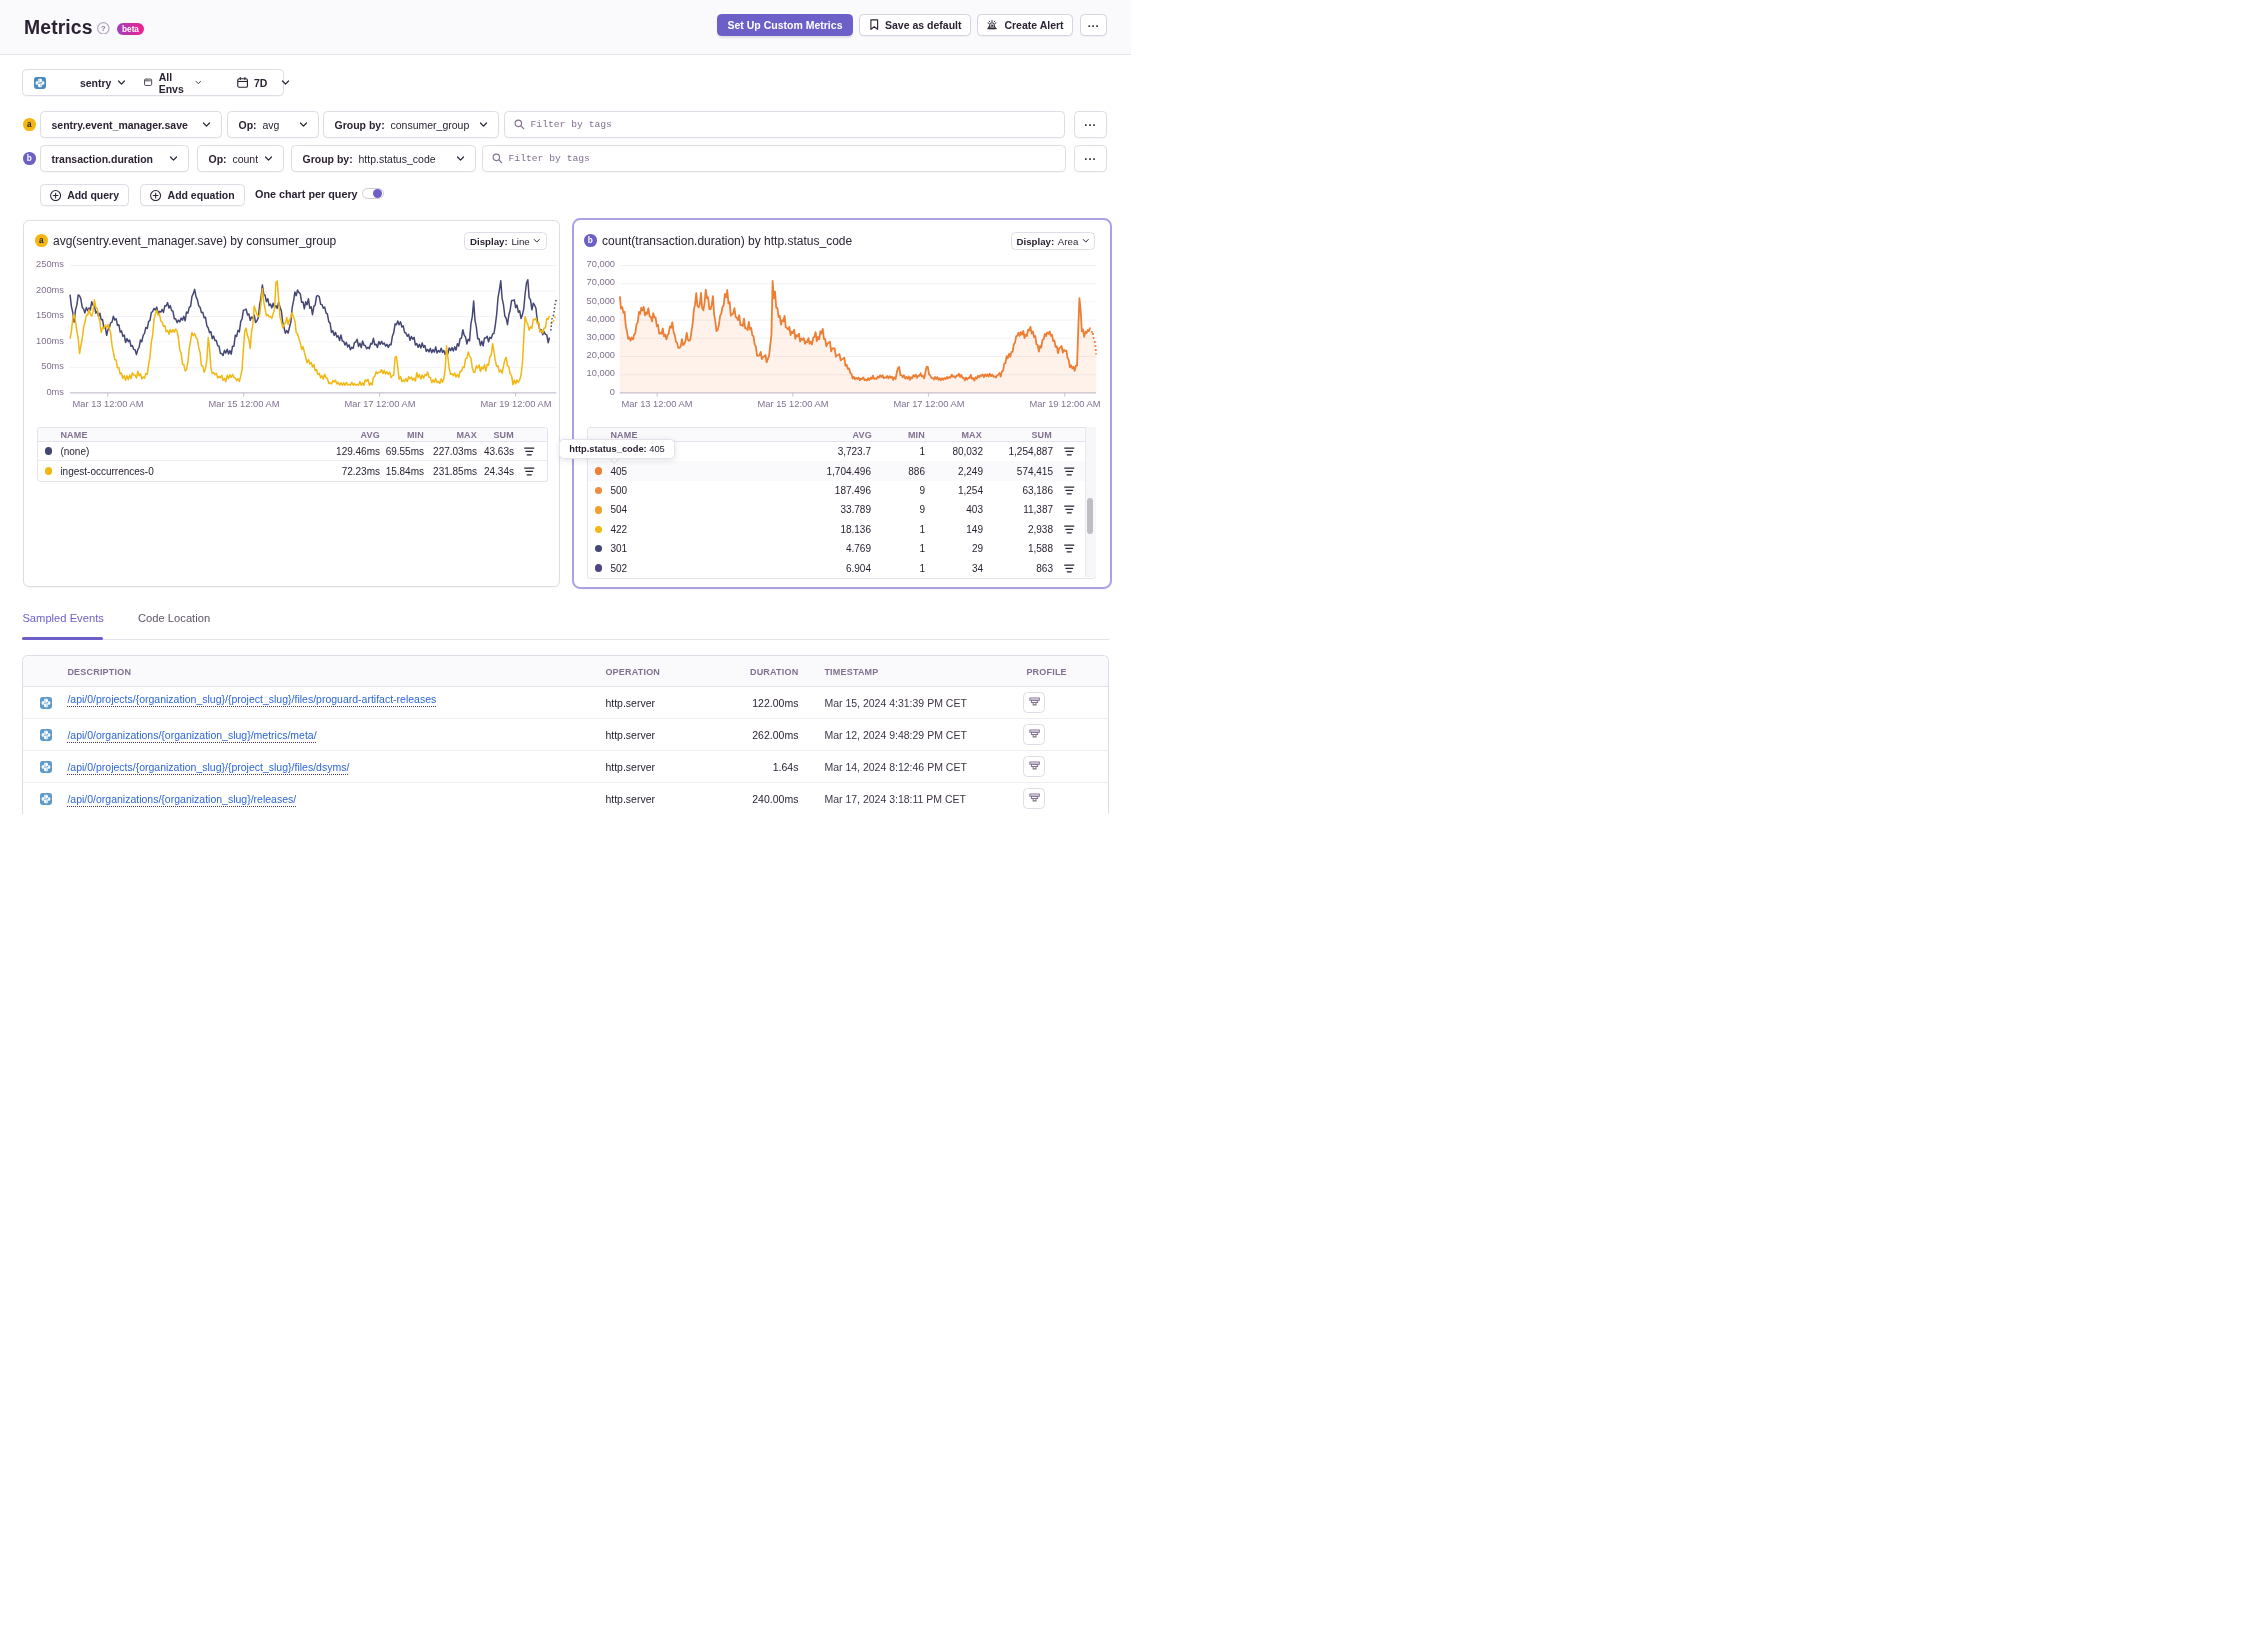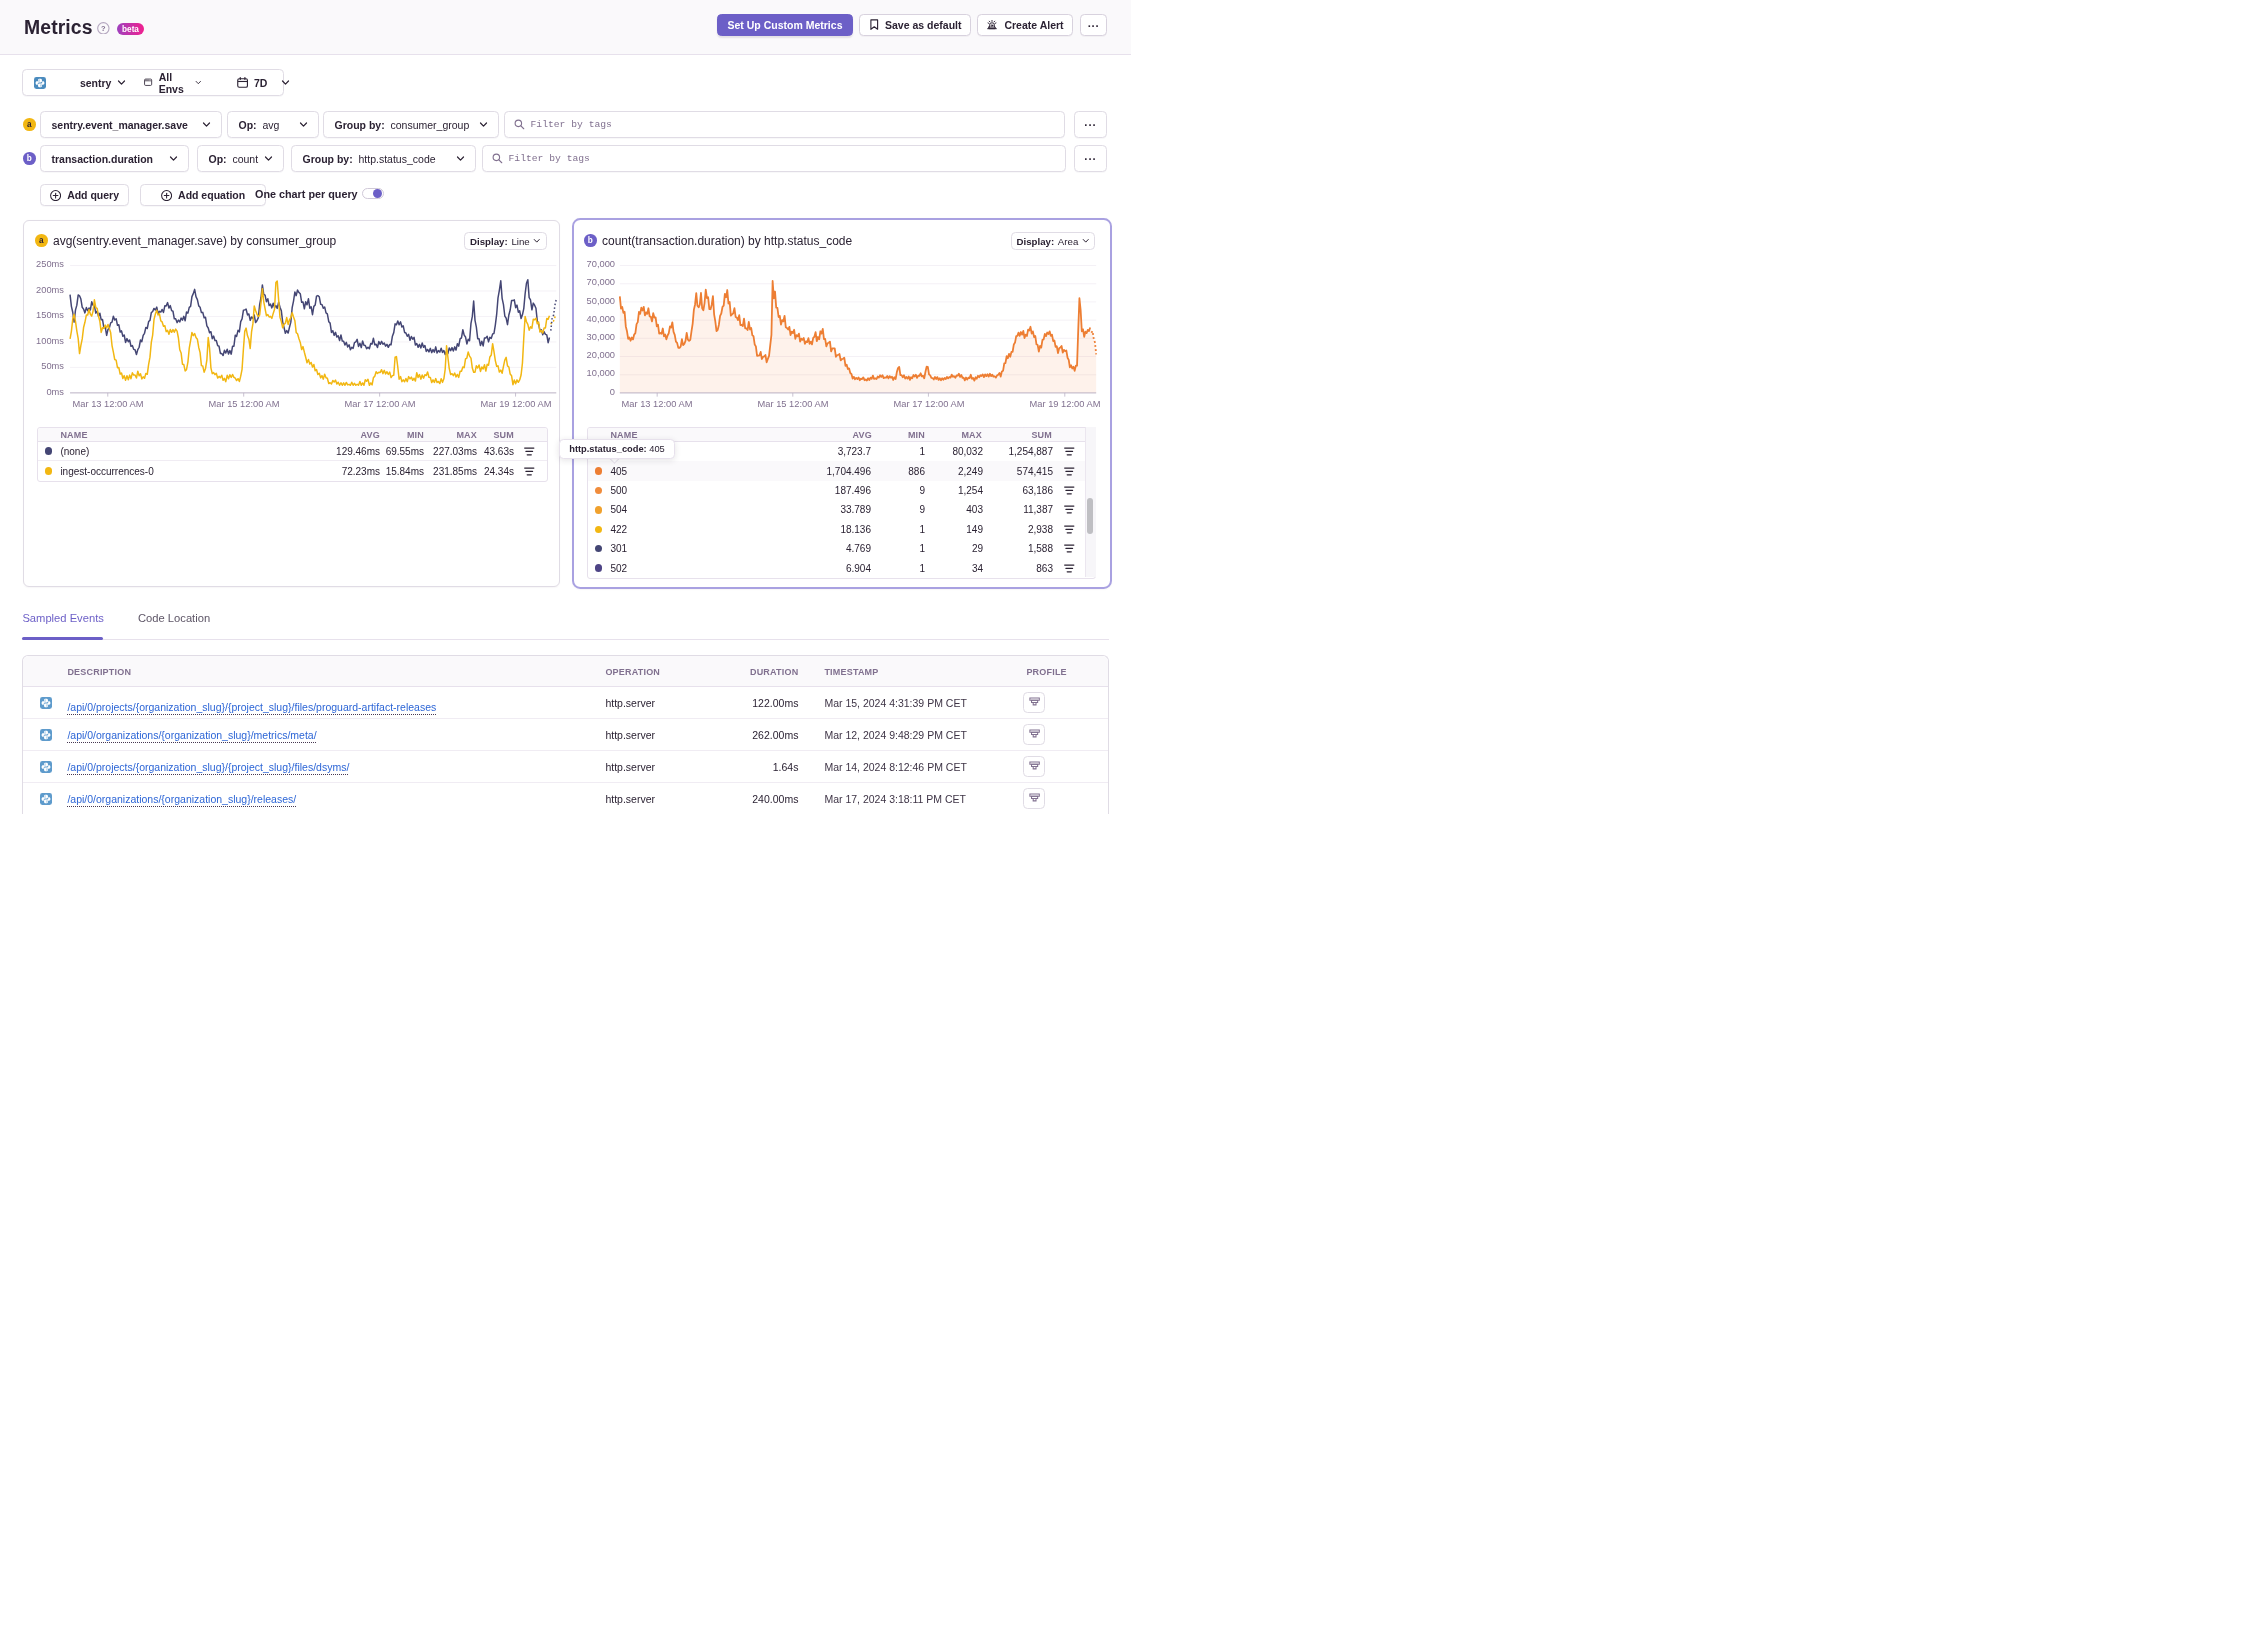--- a/index.html
+++ b/index.html
@@ -145,21 +145,21 @@
   </div>
 <div class="qbox" style="left:1074px;top:145px;width:33px;justify-content:center;font-size:11.2px;letter-spacing:1.1px;padding-bottom:5.2px;font-weight:bold;">...</div>
 <div class="abs qbox row" style="left:40px;top:184px;width:89px;height:22.4px;justify-content:center;gap:6px;font-weight:bold;">
     <svg width="11.2" height="11.2" viewBox="0 0 15 15">
       <circle cx="7.5" cy="7.5" r="6.7" fill="none" stroke="#2B2233" stroke-width="1.4"></circle>
       <line x1="4.4" y1="7.5" x2="10.6" y2="7.5" stroke="#2B2233" stroke-width="1.4" stroke-linecap="round"></line>
       <line x1="7.5" y1="4.4" x2="7.5" y2="10.6" stroke="#2B2233" stroke-width="1.4" stroke-linecap="round"></line>
     </svg>
     <span>Add query</span>
   </div>
-<div class="abs qbox row" style="left:140px;top:184px;width:126px;height:22.4px;justify-content:center;gap:6px;font-weight:bold;">
+<div class="abs qbox row" style="left:140px;top:184px;width:105px;height:22.4px;justify-content:center;gap:6px;font-weight:bold;">
     <svg width="11.2" height="11.2" viewBox="0 0 15 15">
       <circle cx="7.5" cy="7.5" r="6.7" fill="none" stroke="#2B2233" stroke-width="1.4"></circle>
       <line x1="4.4" y1="7.5" x2="10.6" y2="7.5" stroke="#2B2233" stroke-width="1.4" stroke-linecap="round"></line>
       <line x1="7.5" y1="4.4" x2="7.5" y2="10.6" stroke="#2B2233" stroke-width="1.4" stroke-linecap="round"></line>
     </svg>
     <span>Add equation</span>
   </div>
 <div class="abs" style="left:255px;top:188px;font-size:10.8px;font-weight:bold;">One chart per query</div>
 <div class="abs" style="left:362px;top:188px;width:21.7px;height:11.2px;border-radius:6px;background:#fff;border:1.1px solid #D0C9D8;"></div>
 <div class="abs" style="left:373px;top:189px;width:9px;height:9px;border-radius:50%;background:#6C5FC7;"></div>
@@ -435,21 +435,21 @@
     <div style="height:32px;border-bottom:0.7px solid #F0ECF3;position:relative;">
    <span style="position:absolute;left:17px;top:9.7px;">
         <svg width="12" height="12" viewBox="0 0 16 16">
           <rect x="0" y="0" width="16" height="16" rx="3.2" fill="#5E9BCC"></rect>
           <g fill="#fff">
             <path d="M7.9 2.2c-1.5 0-2.6.5-2.6 1.7v1.2h2.8v.5H4.0c-1.1 0-1.9.8-1.9 2.3 0 1.5.8 2.4 1.9 2.4h1.0v-1.3c0-1 .9-1.8 1.9-1.8h2.2c.9 0 1.5-.7 1.5-1.6V3.9c0-1.1-1-1.7-2.7-1.7zm-1 1.1c.3 0 .5.2.5.5s-.2.5-.5.5-.5-.2-.5-.5.2-.5.5-.5z"></path>
             <path d="M8.1 13.8c1.5 0 2.6-.5 2.6-1.7v-1.2H7.9v-.5H12c1.1 0 1.9-.8 1.9-2.3 0-1.5-.8-2.4-1.9-2.4h-1v1.3c0 1-.9 1.8-1.9 1.8H6.9c-.9 0-1.5.7-1.5 1.6v1.7c0 1.1 1 1.7 2.7 1.7zm1-1.1c-.3 0-.5-.2-.5-.5s.2-.5.5-.5.5.2.5.5-.2.5-.5.5z"></path>
           </g>
         </svg>
       </span>
-   <span style="position:absolute;left:44px;top:14px;font-size:10.5px;color:#2C65D6;text-decoration:underline dotted;text-decoration-color:#473852;text-underline-offset:2.6px;text-decoration-thickness:1.1px;">/api/0/projects/{organization_slug}/{project_slug}/files/proguard-artifact-releases</span>
+   <span style="position:absolute;left:44px;top:6px;font-size:10.5px;color:#2C65D6;text-decoration:underline dotted;text-decoration-color:#473852;text-underline-offset:2.6px;text-decoration-thickness:1.1px;">/api/0/projects/{organization_slug}/{project_slug}/files/proguard-artifact-releases</span>
    <span style="position:absolute;left:582px;top:9.7px;font-size:10.5px;">http.server</span>
    <span class="num" style="position:absolute;left:700px;top:9.7px;width:75px;font-size:10.5px;">122.00ms</span>
    <span style="position:absolute;left:801px;top:9.7px;font-size:10.5px;color:#3E3446;">Mar 15, 2024 4:31:39 PM CET</span>
    <span style="position:absolute;left:1000px;top:5.2px;width:21.7px;height:21px;border:0.7px solid #E0DCE5;border-radius:4.5px;display:flex;align-items:center;justify-content:center;">
         <svg width="11.2" height="10.5" viewBox="0 0 15 14">
           <g fill="none" stroke="#80708F" stroke-width="1.4">
             <path d="M1.2 1.2h12.6v3.1H1.2z"></path>
             <path d="M3.4 4.3h8.2v3.1H3.4z"></path>
             <path d="M5.6 7.4h3.8v3.1H5.6z"></path>
           </g>

